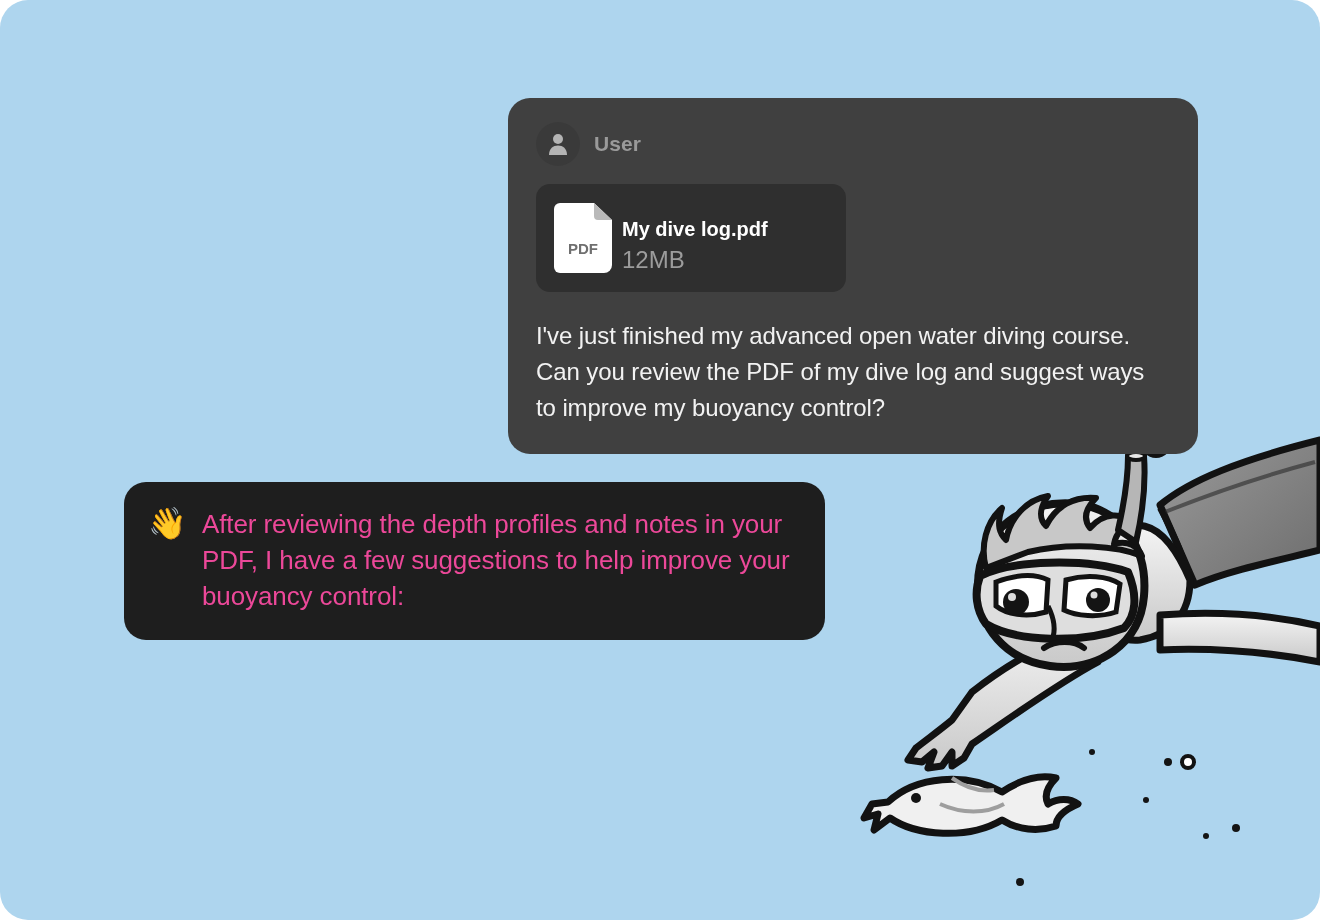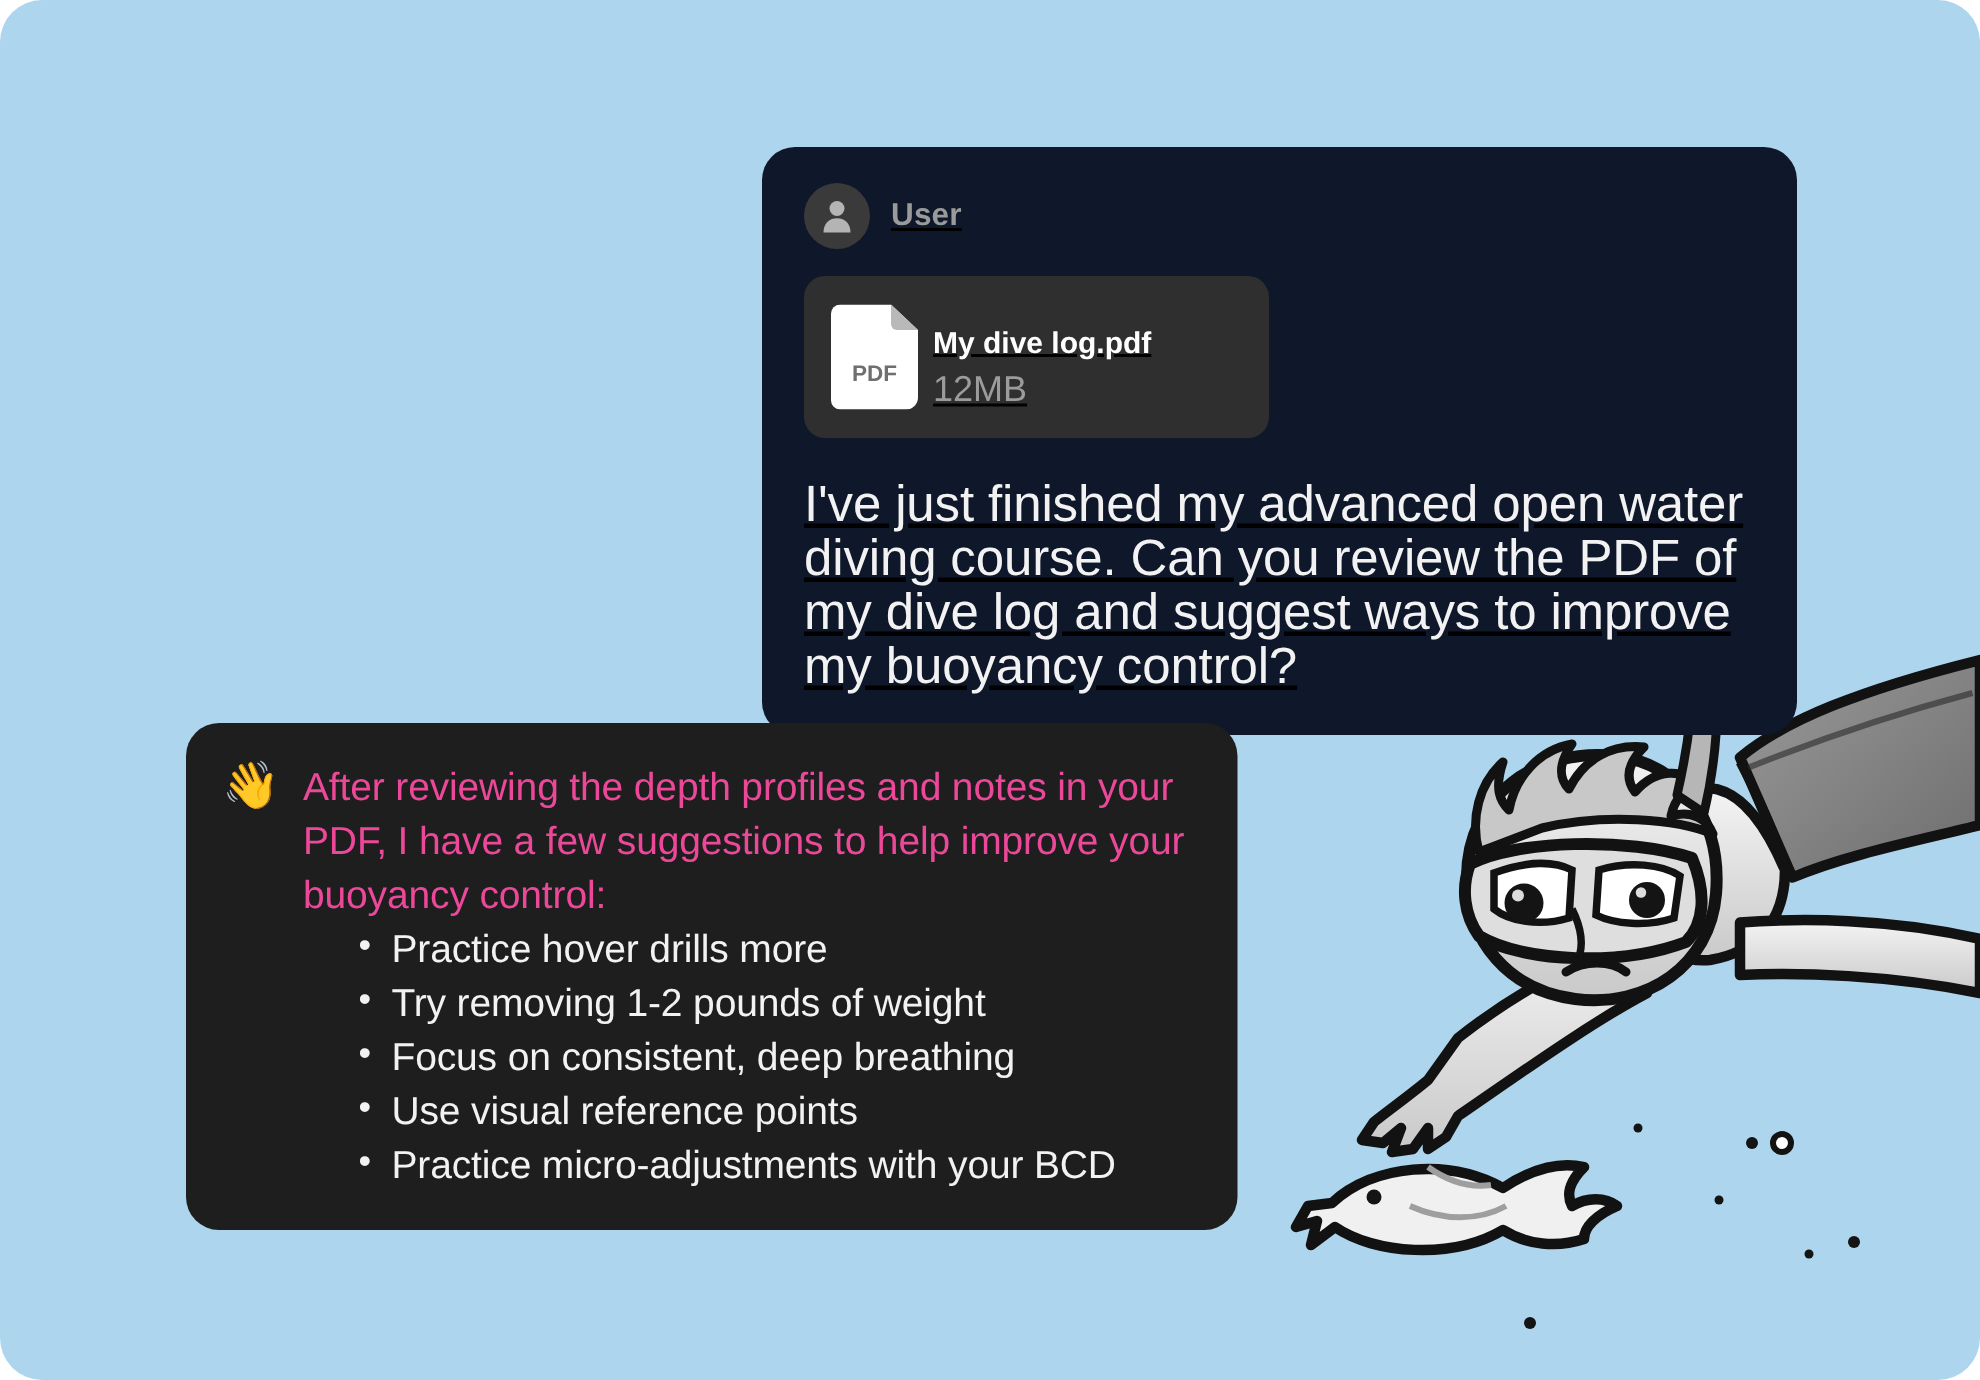--- a/index.html
+++ b/index.html
@@ -108,21 +108,21 @@
     white-space: nowrap;
   }
   .file-size {
     color: #9c9c9c;
     font-size: 24px;
   }
 
   
   .msg-text {
     color: #f2f2f2;
-    font-size: 34px;
+    font-size: 24px;
     line-height: 36px;
     letter-spacing: -0.1px;
   }
 
   .assistant-row {
     display: flex;
     align-items: flex-start;
     gap: 12px;
   }
   .wave-emoji {
@@ -240,21 +240,21 @@
         <circle cx="232" cy="352" r="3" fill="#141414"></circle>
         <circle cx="286" cy="400" r="3" fill="#141414"></circle>
         <circle cx="328" cy="362" r="6" fill="#ffffff" stroke="#121212" stroke-width="4"></circle>
         <circle cx="160" cy="482" r="4" fill="#141414"></circle>
         <circle cx="376" cy="428" r="4" fill="#141414"></circle>
         <circle cx="346" cy="436" r="3" fill="#141414"></circle>
       </g>
     </svg>
   </div>
 
-  <div class="bubble" id="user-bubble" style="background: #0f172a; text-decoration: underline;">
+  <div class="bubble" id="user-bubble" style="background: #404040;">
 
     <div class="user-header">
       <div class="avatar">
         <svg width="22" height="24" viewBox="0 0 22 24" xmlns="http://www.w3.org/2000/svg">
           <circle cx="11" cy="7" r="5" fill="#b4b4b4"></circle>
           <path d="M2 23 C2 16.5 6.2 13.5 11 13.5 C15.8 13.5 20 16.5 20 23 Z" fill="#b4b4b4"></path>
         </svg>
       </div>
       <span class="user-name">User</span>
     </div>
@@ -274,24 +274,17 @@
     </div>
 
     <div class="msg-text">I've just finished my advanced open water diving course. Can you review the PDF of my dive log and suggest ways to improve my buoyancy control?</div>
   </div>
 
   <div class="bubble" id="assistant-bubble" style="background: rgb(30, 30, 30);">
     <div class="assistant-row">
       <span class="wave-emoji">👋</span>
       <div class="assistant-body">
         <div class="assistant-intro">After reviewing the depth profiles and notes in your PDF, I have a few suggestions to help improve your buoyancy control:</div>
-        <ul class="suggestions">
-          <li>Practice hover drills more</li>
-          <li>Try removing 1-2 pounds of weight</li>
-          <li>Focus on consistent, deep breathing</li>
-          <li>Use visual reference points</li>
-          <li>Practice micro-adjustments with your BCD</li>
-        </ul>
       </div>
     </div>
   </div>
 
 </div>
 
 </body></html>

